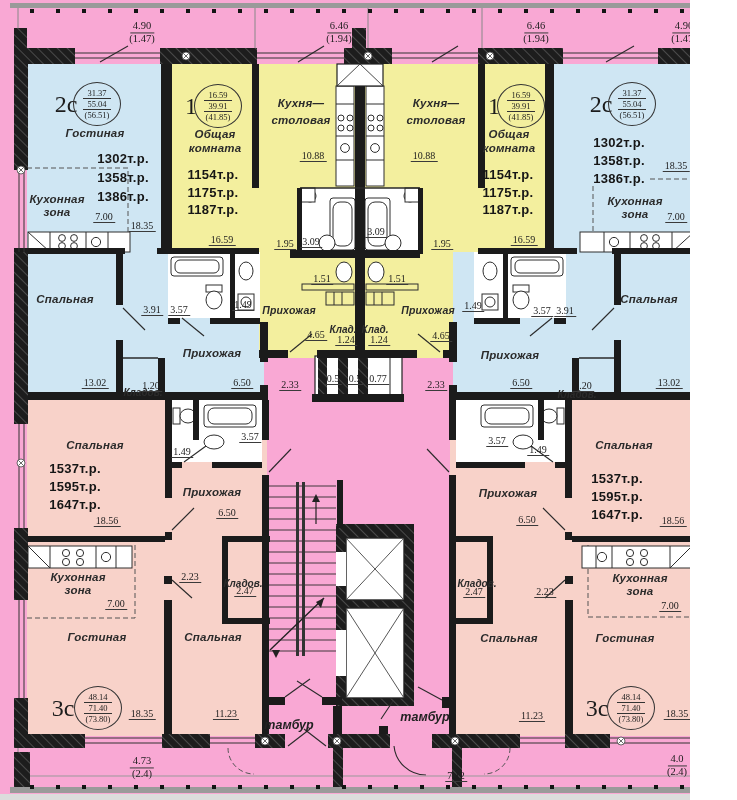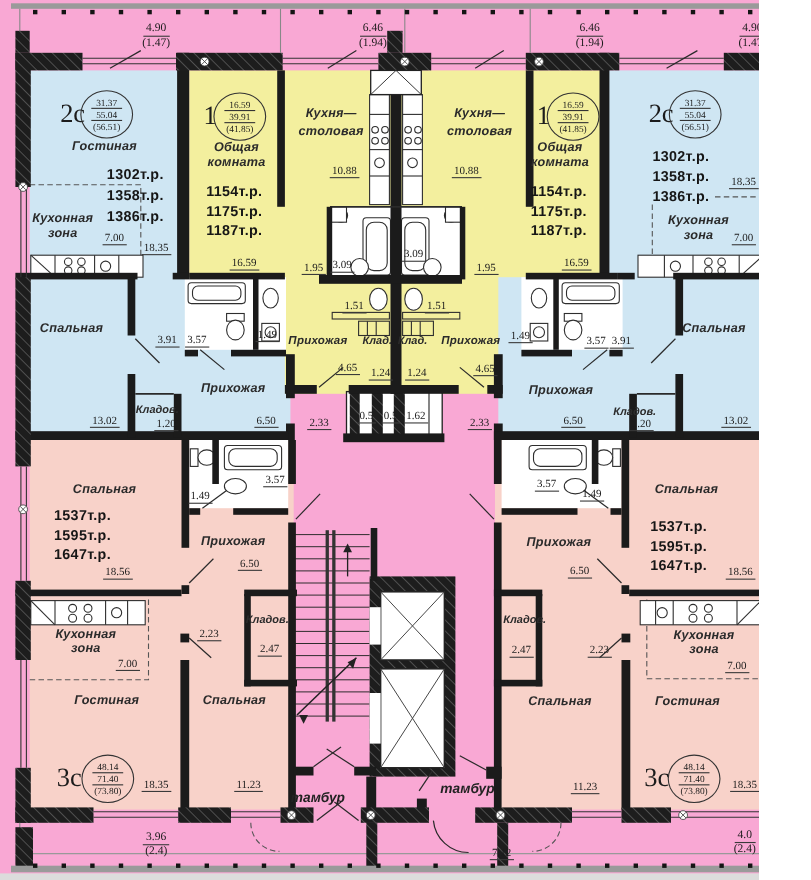--- a/index.html
+++ b/index.html
@@ -3,21 +3,21 @@
 <meta charset="utf-8">
 <style>
   html,body{margin:0;padding:0;background:#fff;}
   .stage{position:relative;width:690px;height:800px;background:#f9a8d4;overflow:hidden;
          font-family:"Liberation Sans",sans-serif;}
   .stage svg{position:absolute;left:0;top:0;}
   .labels{position:absolute;inset:0;z-index:5;}
   .lbl{position:absolute;transform:translate(-50%,-50%);white-space:nowrap;color:#1c1c1c;}
   .room{font:italic 700 11.5px "Liberation Sans",sans-serif;color:#2b2b2b;letter-spacing:.2px;}
   .room.sm{font-size:10.5px;}
-  .closet{font:italic 700 10px "Liberation Sans",sans-serif;color:#2b2b2b;}
+  .closet{font:italic 700 10px "Liberation Sans",sans-serif;color:#2b2b2b;margin-top:19px;}
   .price{font:700 13px "Liberation Sans",sans-serif;color:#161616;letter-spacing:.3px;}
   .dim{font:400 10px "Liberation Serif",serif;border-bottom:1px solid #3a3a3a;padding:0 2px 0 2px;line-height:1.1;}
   .type{font:400 24px "Liberation Serif",serif;color:#1c1c1c;}
   .vest{font:italic 700 12.5px "Liberation Sans",sans-serif;color:#222;}
   .frac{display:flex;flex-direction:column;align-items:center;font:400 10.5px "Liberation Serif",serif;line-height:1.15;}
   .frac .num{border-bottom:1px solid #3a3a3a;padding:0 3px;}
   .circ{display:flex;flex-direction:column;align-items:center;justify-content:center;
         width:46px;height:42px;border:1.5px solid #333;border-radius:50%;
         font:400 8.5px "Liberation Serif",serif;line-height:1.2;background:transparent;}
   .circ .u{border-bottom:1px solid #333;padding:0 4px;}
@@ -617,21 +617,21 @@
   <span class="lbl dim" style="left:473px;top:306px">1.49</span>
   <span class="lbl room" style="left:510px;top:355px">Прихожая</span>
   <span class="lbl closet" style="left:577px;top:375px">Кладов.</span>
   <span class="lbl dim" style="left:583px;top:386px">1.20</span>
   <span class="lbl dim" style="left:521px;top:383px">6.50</span>
   <span class="lbl dim" style="left:669px;top:383px">13.02</span>
 
   <span class="lbl dim" style="left:290px;top:385px">2.33</span>
   <span class="lbl dim" style="left:333px;top:379px">0.5</span>
   <span class="lbl dim" style="left:355px;top:379px">0.5</span>
-  <span class="lbl dim" style="left:378px;top:379px">1.62</span>
+  <span class="lbl dim" style="left:378px;top:379px">0.77</span>
   <span class="lbl dim" style="left:436px;top:385px">2.33</span>
   <span class="lbl vest" style="left:289px;top:725px">тамбур</span>
   <span class="lbl vest" style="left:425px;top:717px">тамбур</span>
 
   <span class="lbl room" style="left:95px;top:445px">Спальная</span>
   <span class="lbl price" style="left:75px;top:468px">1537т.р.</span>
   <span class="lbl price" style="left:75px;top:486px">1595т.р.</span>
   <span class="lbl price" style="left:75px;top:504px">1647т.р.</span>
   <span class="lbl dim" style="left:107px;top:521px">18.56</span>
   <span class="lbl dim" style="left:182px;top:452px">1.49</span>
@@ -675,21 +675,21 @@
   <span class="lbl room" style="left:625px;top:638px">Гостиная</span>
   <span class="lbl type" style="left:597px;top:708px">3с</span>
   <div class="lbl circ" style="left:631px;top:708px">
     <span class="u">48.14</span>
     <span class="u">71.40</span>
     <span>(73.80)</span>
   </div>
   <span class="lbl dim" style="left:677px;top:714px">18.35</span>
 
   <div class="lbl frac" style="left:142px;top:768px">
-    <span class="num">3.96</span>
+    <span class="num">4.73</span>
     <span class="sub">(2.4)</span>
   </div>
   <span class="lbl dim" style="left:456px;top:776px">7.12</span>
   <div class="lbl frac" style="left:677px;top:766px">
     <span class="num">4.0</span>
     <span class="sub">(2.4)</span>
   </div>
 
 </div>
 </div>

